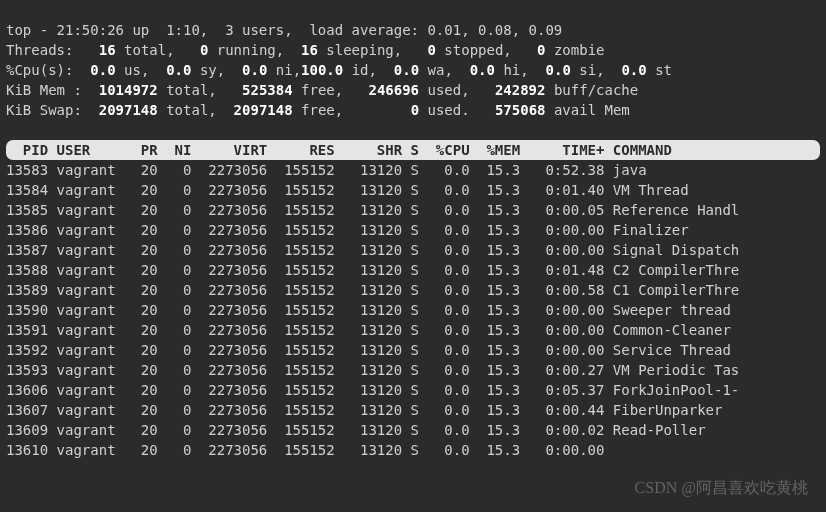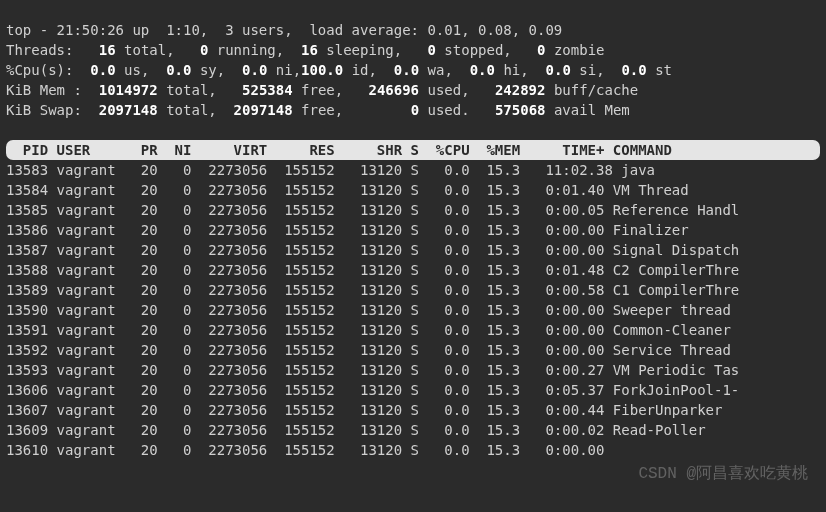--- a/index.html
+++ b/index.html
@@ -21,23 +21,23 @@
   .inv {
     background: #e5e5e5;
     color: #2b2b2b;
     font-weight: bold;
     border-radius: 7px;
   }
   .row { white-space: pre; }
   .watermark {
     position: absolute;
     right: 18px;
-    bottom: 28px;
+    bottom: 14px;
     color: rgba(200,200,200,0.35);
-    font-family: Liberation Mono, monospace;
+    font-family: Liberation Serif, serif;
     font-size: 16px;
     pointer-events: none;
   }
 </style>
 </head>
 <body>
 
 <div class="screen">
 
   <div class="row">top - 21:50:26 up  1:10,  3 users,  load average: 0.01, 0.08, 0.09</div>
@@ -48,21 +48,21 @@
 
   <div class="row"><span>KiB Mem :</span>  <span class="bold">1014972</span> total,   <span class="bold">525384</span> free,   <span class="bold">246696</span> used,   <span class="bold">242892</span> buff/cache</div>
 
   <div class="row"><span>KiB Swap:</span>  <span class="bold">2097148</span> total,  <span class="bold">2097148</span> free,        <span class="bold">0</span> used.   <span class="bold">575068</span> avail Mem</div>
 
   <div class="row">&nbsp;</div>
 
   <div class="row inv" id="header-row">  PID USER      PR  NI     VIRT     RES     SHR S  %CPU  %MEM     TIME+ COMMAND                   </div>
 
   <div id="process-list">
-      <div class="row">13583 vagrant   20   0  2273056  155152   13120 S   0.0  15.3   11:02.38 java</div>
+      <div class="row">13583 vagrant   20   0  2273056  155152   13120 S   0.0  15.3   0:52.38 java</div>
       <div class="row">13584 vagrant   20   0  2273056  155152   13120 S   0.0  15.3   0:01.40 VM Thread</div>
       <div class="row">13585 vagrant   20   0  2273056  155152   13120 S   0.0  15.3   0:00.05 Reference Handl</div>
       <div class="row">13586 vagrant   20   0  2273056  155152   13120 S   0.0  15.3   0:00.00 Finalizer</div>
       <div class="row">13587 vagrant   20   0  2273056  155152   13120 S   0.0  15.3   0:00.00 Signal Dispatch</div>
       <div class="row">13588 vagrant   20   0  2273056  155152   13120 S   0.0  15.3   0:01.48 C2 CompilerThre</div>
       <div class="row">13589 vagrant   20   0  2273056  155152   13120 S   0.0  15.3   0:00.58 C1 CompilerThre</div>
       <div class="row">13590 vagrant   20   0  2273056  155152   13120 S   0.0  15.3   0:00.00 Sweeper thread</div>
       <div class="row">13591 vagrant   20   0  2273056  155152   13120 S   0.0  15.3   0:00.00 Common-Cleaner</div>
       <div class="row">13592 vagrant   20   0  2273056  155152   13120 S   0.0  15.3   0:00.00 Service Thread</div>
       <div class="row">13593 vagrant   20   0  2273056  155152   13120 S   0.0  15.3   0:00.27 VM Periodic Tas</div>

